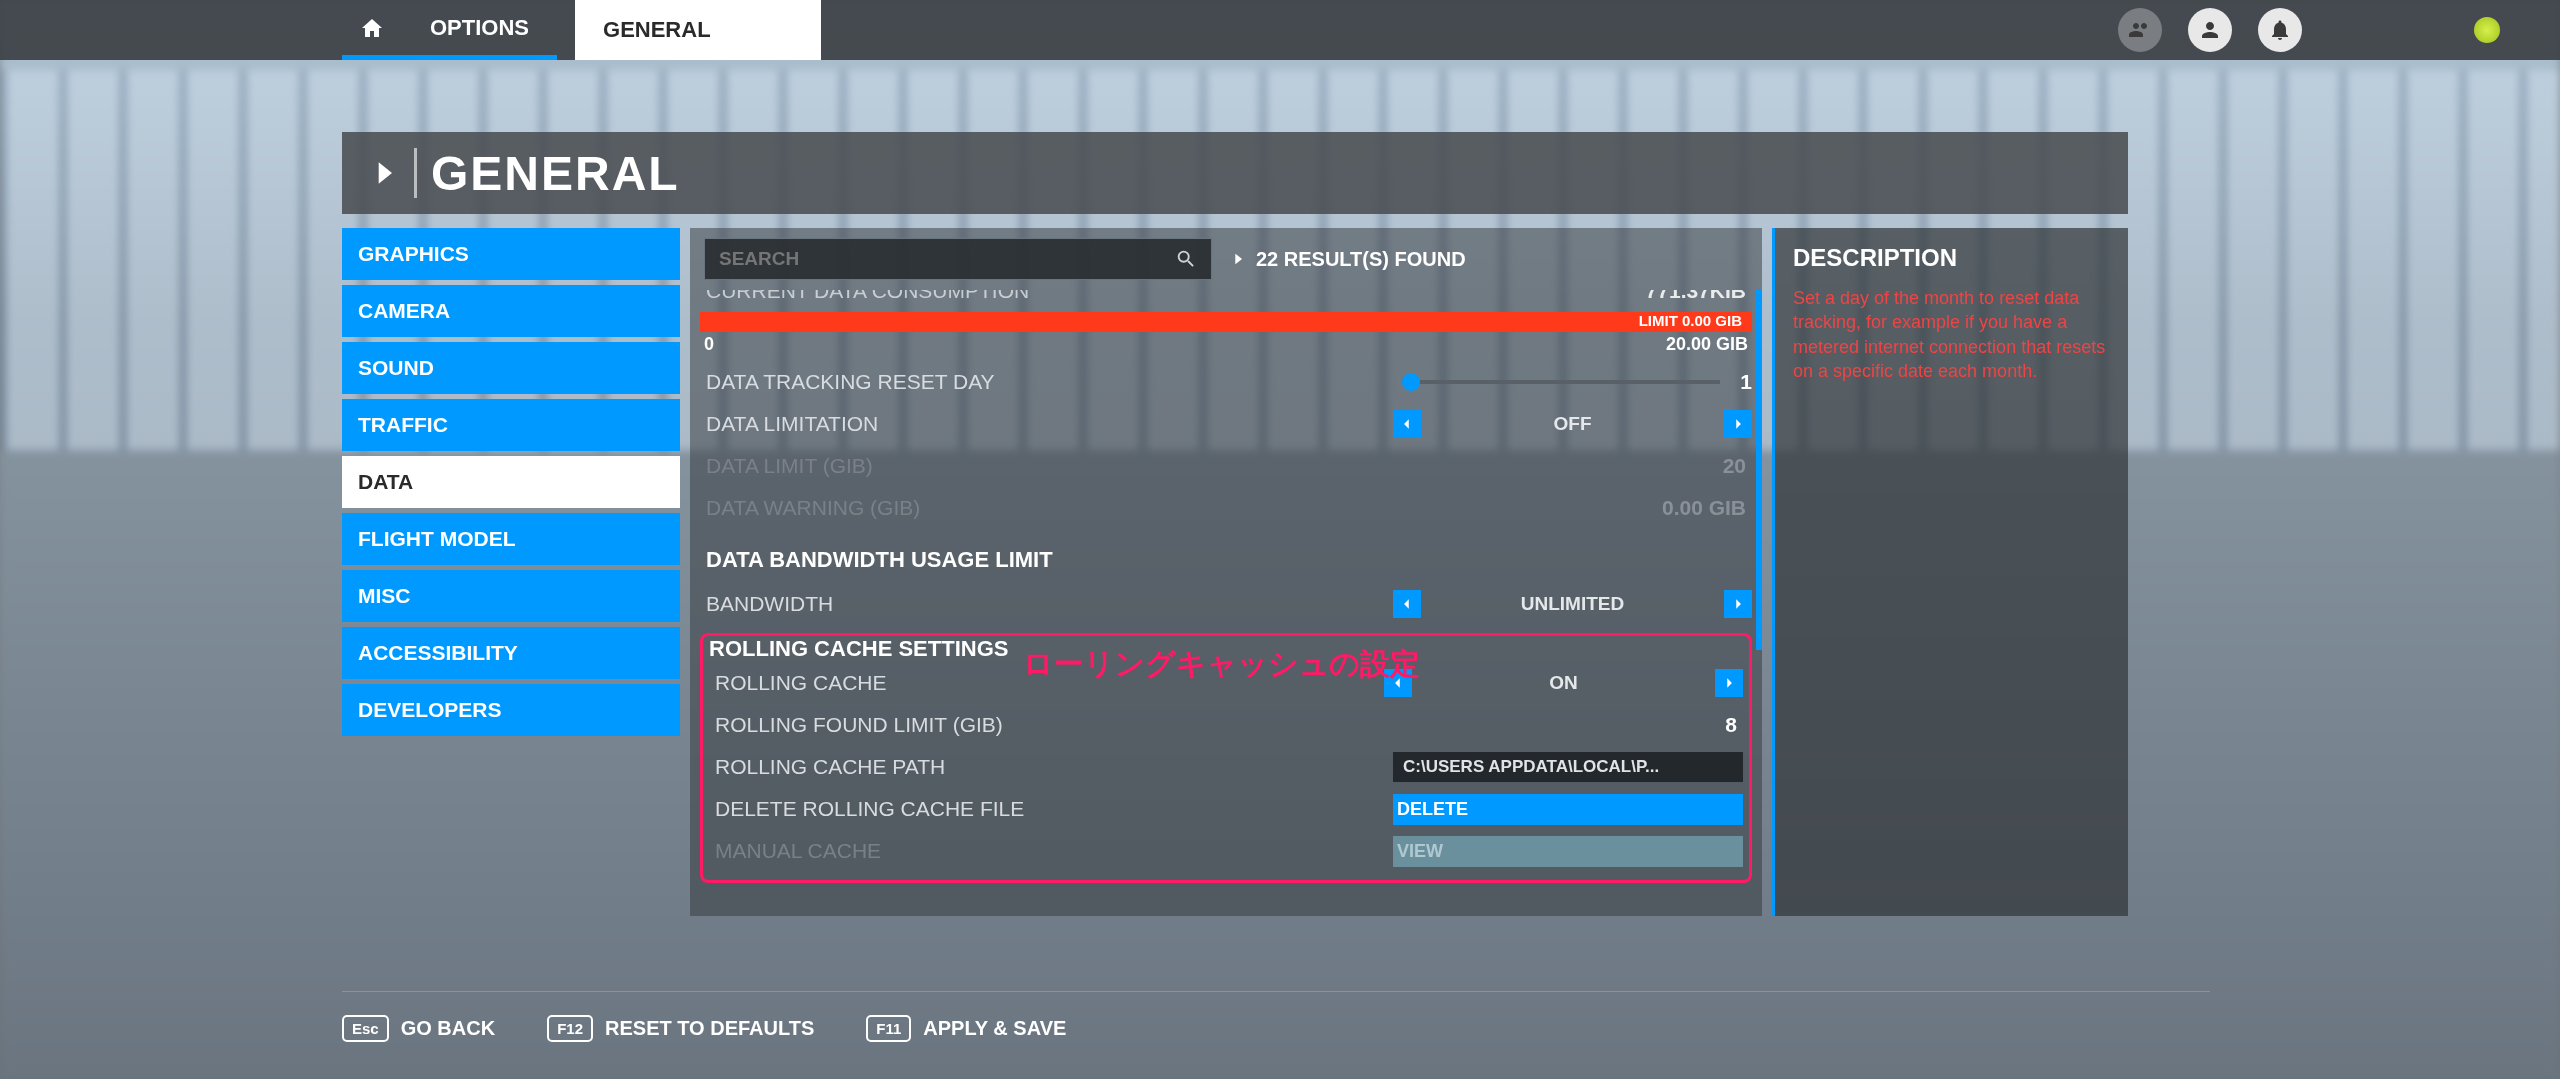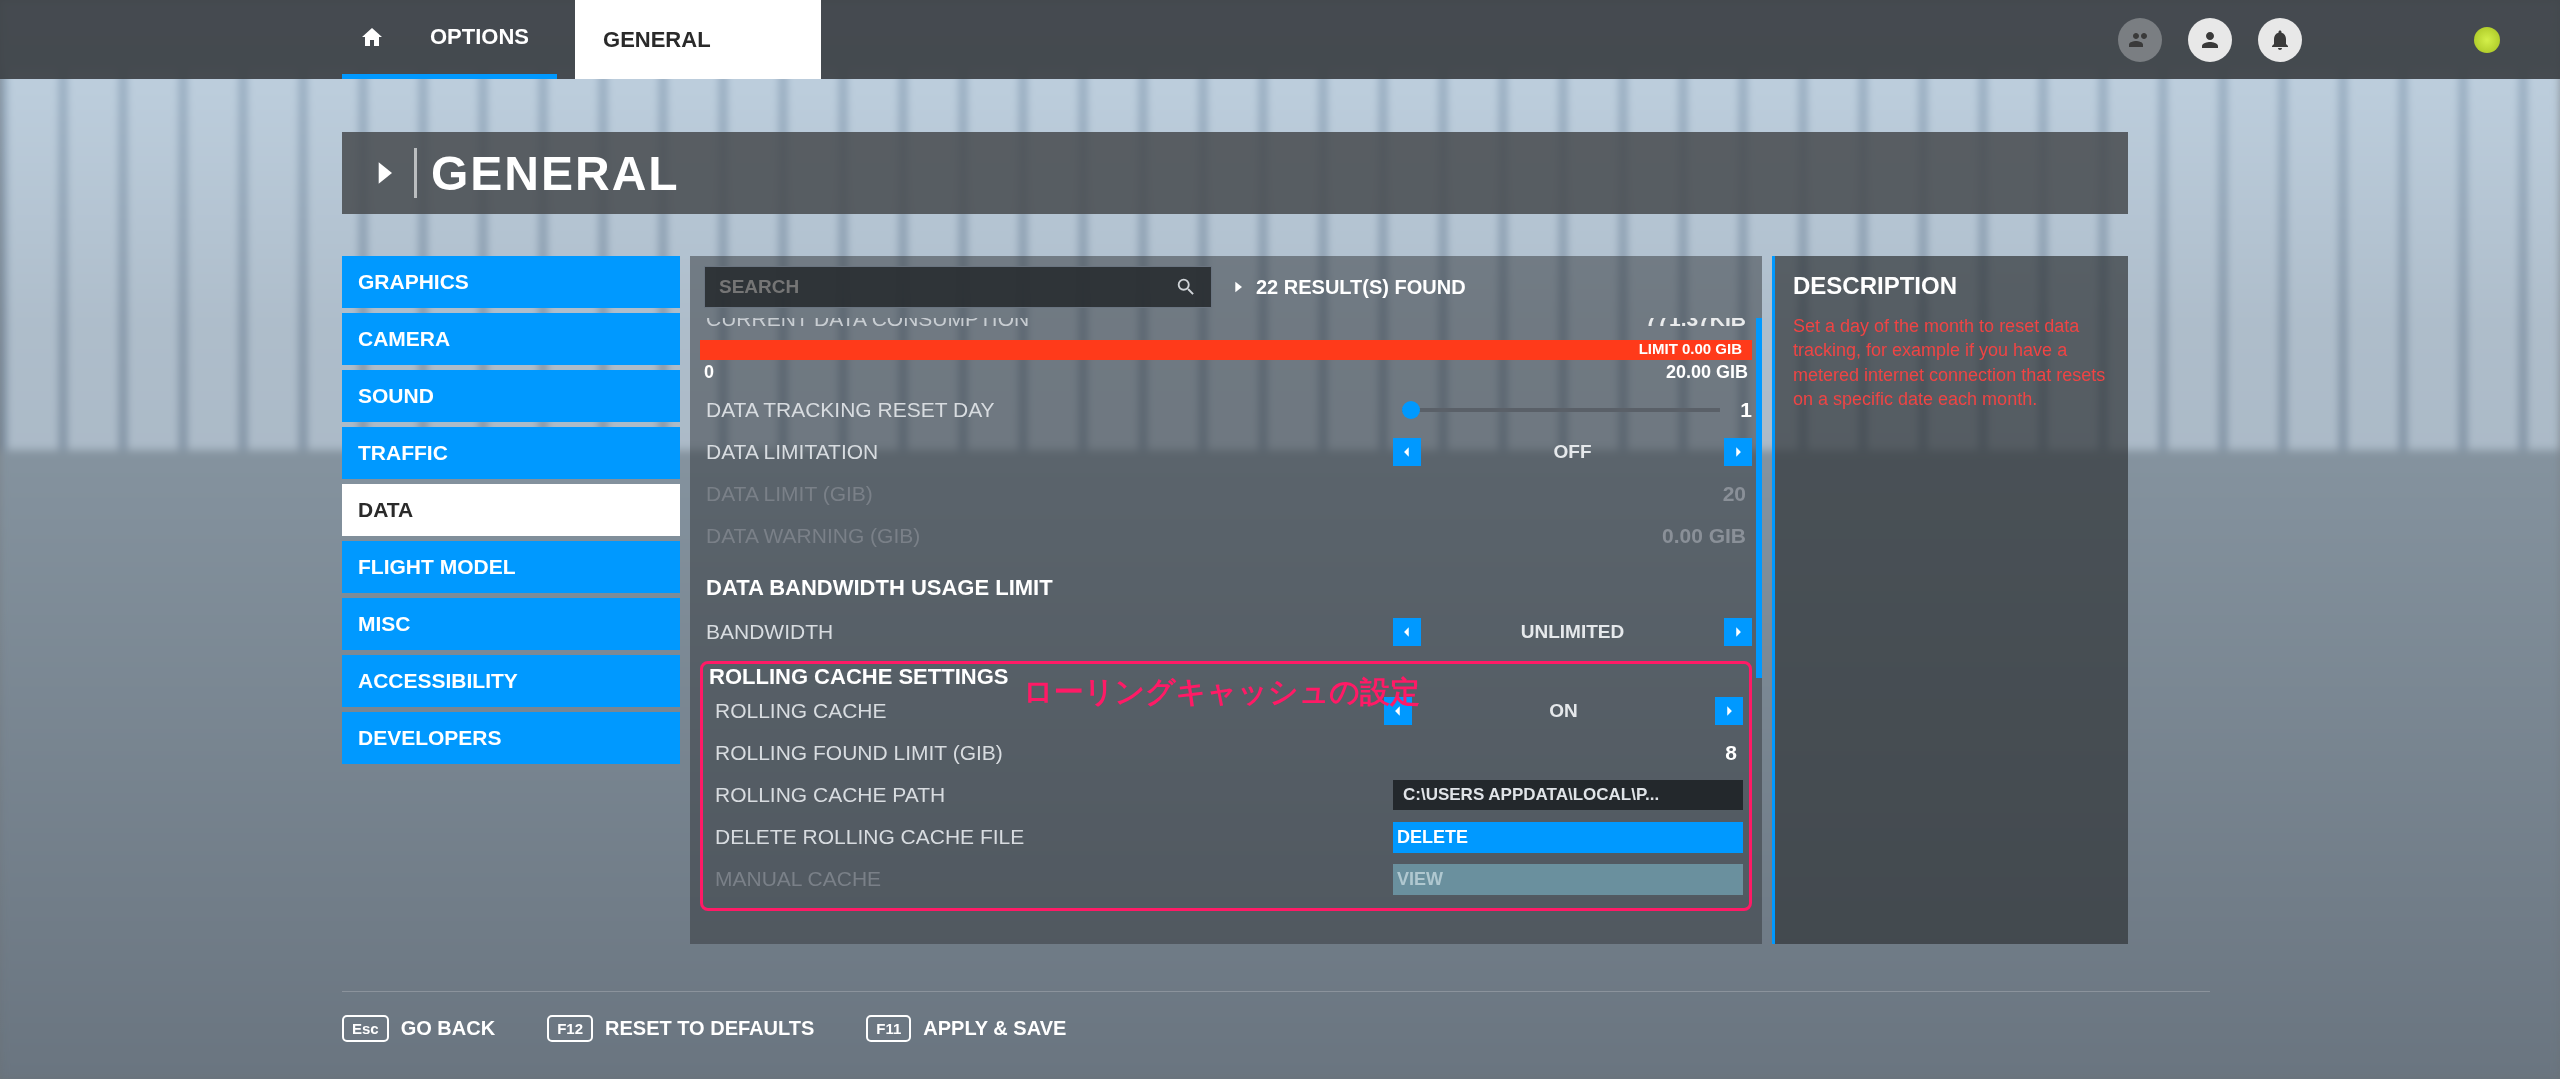--- a/index.html
+++ b/index.html
@@ -12,21 +12,21 @@
   position: absolute; inset: 0;
   background: linear-gradient(180deg, #b0c5d5 0%, #8a99a5 30%, #6a7580 100%);
   filter: blur(4px);
 }
 .bg-hangar::before {
   content: '';
   position: absolute; top: 70px; left: 0; right: 0; height: 380px;
   background: repeating-linear-gradient(90deg, rgba(50,80,120,0.25) 0 6px, rgba(210,225,240,0.5) 6px 60px);
 }
 .topbar {
-  position: absolute; top: 0; left: 0; right: 0; height: 79px;
+  position: absolute; top: 0; left: 0; right: 0; height: 60px;
   background: rgba(60,64,68,0.92);
   display: flex; align-items: stretch;
 }
 .topbar-left {
   display: flex; align-items: stretch; margin-left: 342px;
 }
 .tab-options {
   display: flex; align-items: center; padding: 0 28px;
   color: #fff; font-weight: 700; font-size: 22px;
   border-bottom: 5px solid #0099ff;
@@ -57,21 +57,21 @@
 .page-title-bar {
   position: absolute; top: 132px; left: 342px; width: 1786px;
   display: flex; align-items: center; gap: 14px;
   background: rgba(70,74,78,0.85); height: 82px; padding: 0 26px;
 }
 .page-title-bar .chev { width: 32px; height: 32px; }
 .page-title-bar .divider { width: 3px; height: 50px; background: rgba(255,255,255,0.6); }
 .page-title { color: #fff; font-weight: 800; font-size: 48px; letter-spacing: 2px; }
 .content {
   position: absolute; top: 228px; left: 342px; width: 1786px; height: 688px;
-  display: flex; gap: 10px; margin-top: 28px;
+  display: flex; gap: 10px;
 }
 .sidebar {
   width: 338px; display: flex; flex-direction: column; gap: 5px;
 }
 .sidebar-item {
   background: #0099ff; color: #fff; font-weight: 700;
   font-size: 21px; padding: 14px 16px;
 }
 .sidebar-item.active { background: #fff; color: #2a2a2a; }
 .main-col {

